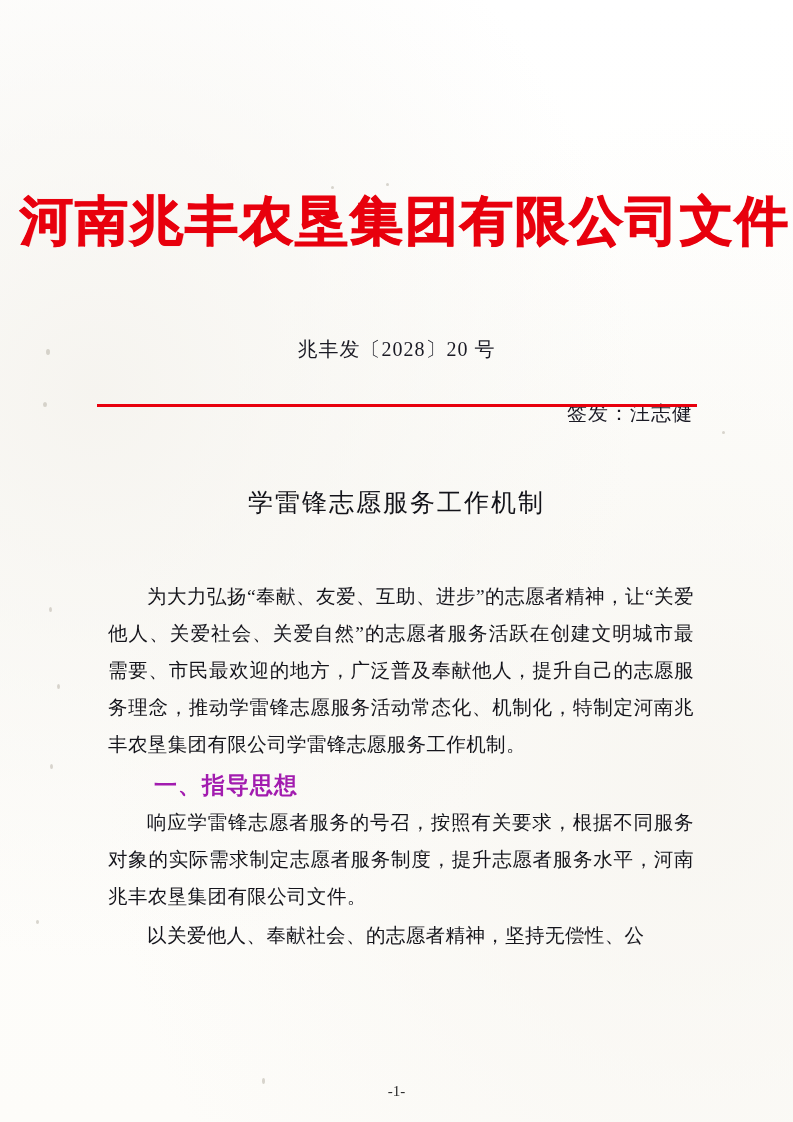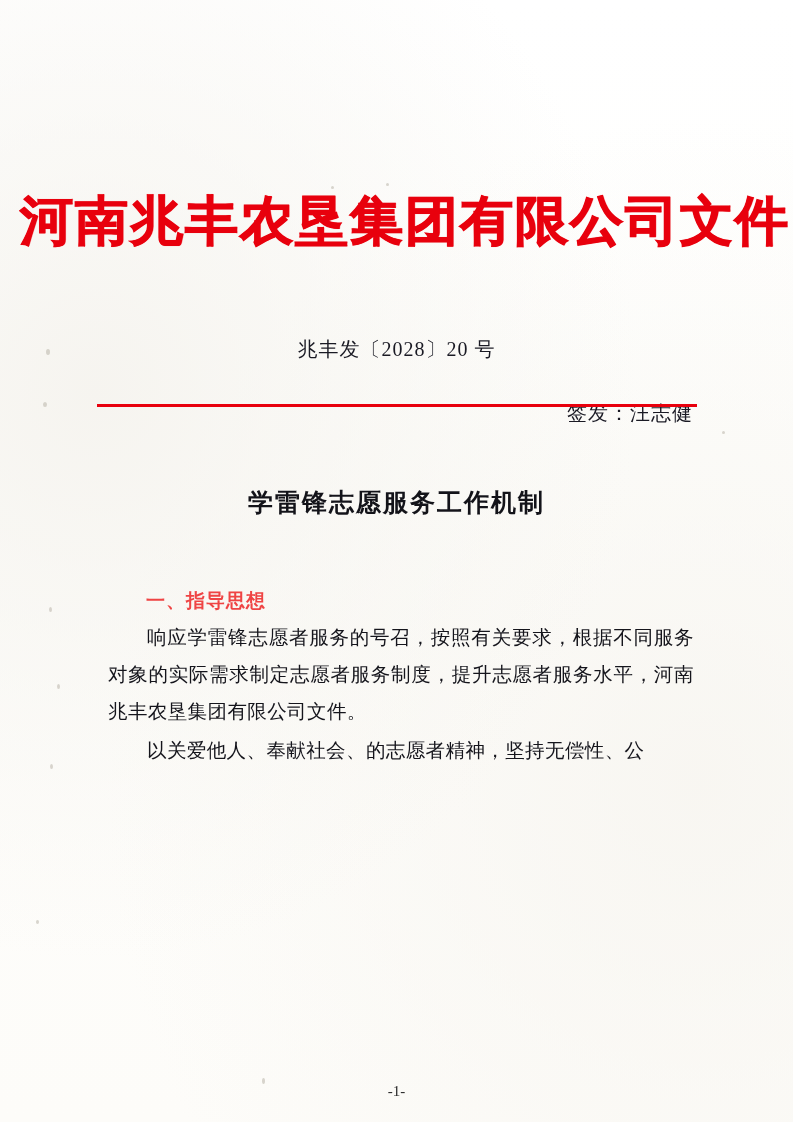--- a/index.html
+++ b/index.html
@@ -86,44 +86,44 @@
     background: #e8000d;
   }
 
   .section-title {
     position: absolute;
     top: 486px;
     left: 0;
     width: 793px;
     text-align: center;
     font-size: 25px;
-    font-weight: bold;
+    font-weight: normal;
     color: #131319;
     letter-spacing: 2px;
   }
 
   .body {
     position: absolute;
     top: 578px;
     left: 108px;
     width: 586px;
   }
   .para {
     font-size: 19.5px;
     line-height: 37px;
     color: #15151c;
     text-align: justify;
     text-indent: 2em;
     letter-spacing: 0.4px;
     margin: 0 0 2px 0;
   }
   .heading {
-    font-size: 19px;
+    font-size: 23px;
     line-height: 37px;
-    color: #ef4444;
+    color: #a21caf;
     font-weight: bold;
     text-indent: 2em;
     letter-spacing: 1px;
     margin: 4px 0 0 0;
   }
 
   .page-number {
     position: absolute;
     bottom: 22px;
     left: 0;
@@ -154,20 +154,21 @@
 
   <div class="doc-number">兆丰发〔2028〕20 号</div>
 
   <div class="signer">签发：汪志健</div>
 
   <div class="red-rule"></div>
 
   <div class="section-title">学雷锋志愿服务工作机制</div>
 
   <div class="body">
+    <p class="para">为大力弘扬“奉献、友爱、互助、进步”的志愿者精神，让“关爱他人、关爱社会、关爱自然”的志愿者服务活跃在创建文明城市最需要、市民最欢迎的地方，广泛普及奉献他人，提升自己的志愿服务理念，推动学雷锋志愿服务活动常态化、机制化，特制定河南兆丰农垦集团有限公司学雷锋志愿服务工作机制。</p>
 
     <p class="heading">一、指导思想</p>
     <p class="para">响应学雷锋志愿者服务的号召，按照有关要求，根据不同服务对象的实际需求制定志愿者服务制度，提升志愿者服务水平，河南兆丰农垦集团有限公司文件。</p>
 
     <p class="para">以关爱他人、奉献社会、的志愿者精神，坚持无偿性、公</p>
   </div>
 
   <div class="page-number">-1-</div>
 </div>
 

